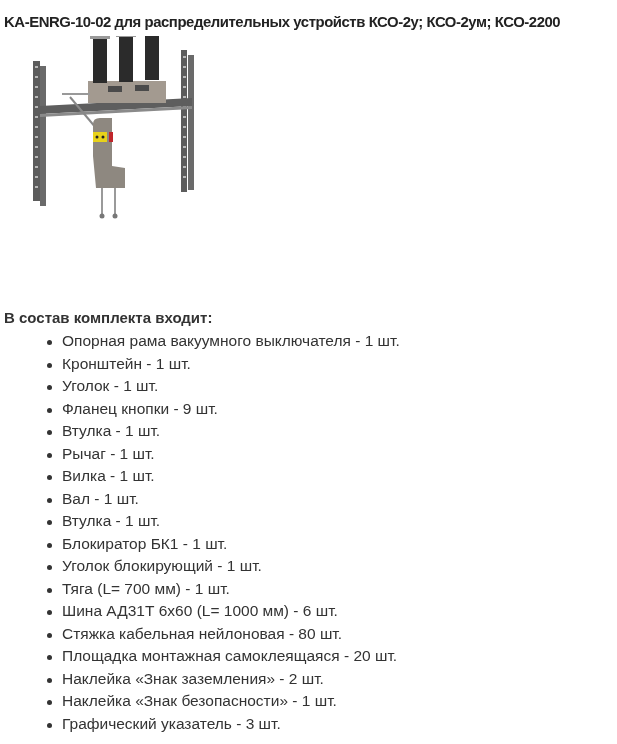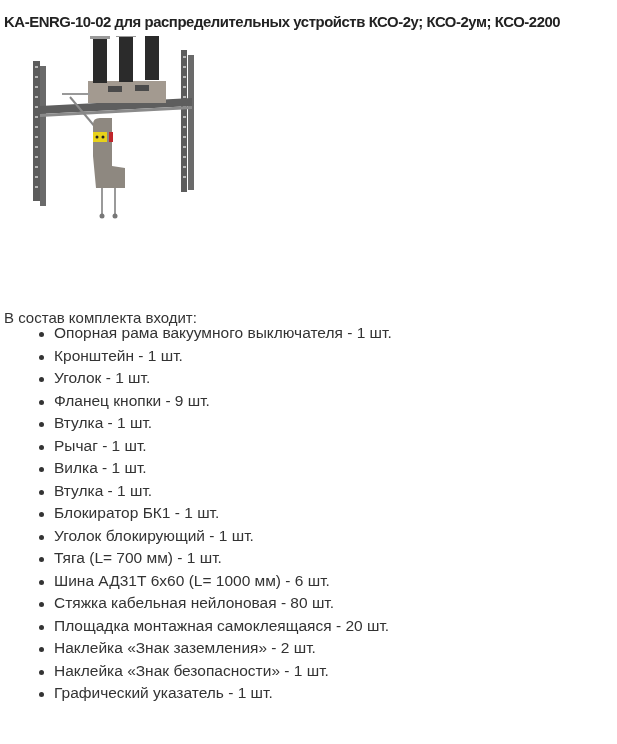--- a/index.html
+++ b/index.html
@@ -1,20 +1,20 @@
 <!DOCTYPE html>
 <html><head>
 <meta charset="utf-8">
 <style>
   html, body { margin:0; padding:0; background:#ffffff; }
   body { width:617px; height:744px; overflow:hidden; font-family:"Liberation Sans", sans-serif; color:#333333; position:relative; }
   .title { position:absolute; left:4px; top:3px; font-size:15.5px; font-weight:bold; color:#222222; letter-spacing:-0.45px; white-space:nowrap; transform:scaleX(0.96); transform-origin:left top; }
   .product-image { position:absolute; left:0; top:36px; width:240px; height:225px; background:#ffffff; }
-  .subheading { position:absolute; left:4px; top:283px; font-size:15px; font-weight:normal; color:#333333; white-space:nowrap;margin-top:26px; }
-  ul.components { position:absolute; left:0; top:318px; margin:4px; padding:0 0 0 50px; list-style:none; }
+  .subheading { position:absolute; left:4px; top:283px; font-size:15px; font-weight:bold; color:#333333; white-space:nowrap;margin-top:26px; }
+  ul.components { position:absolute; left:0; top:318px; margin:12px; padding:0 0 0 50px; list-style:none; }
   ul.components li { position:relative; font-size:15.5px; line-height:22.5px; height:22.5px; color:#333333; white-space:nowrap; }
   ul.components li::before { content:""; position:absolute; left:-15px; top:10px; width:5px; height:5px; border-radius:50%; background:#333333; }
 </style>
 </head>
 <body>
 
 <h1 class="title">KA-ENRG-10-02 для распределительных устройств КСО-2у; КСО-2ум; КСО-2200</h1>
 
 <div class="product-image">
   <svg width="240" height="225" viewBox="0 0 240 225">
@@ -87,23 +87,24 @@
 <h2 class="subheading">В состав комплекта входит:</h2>
 
 <ul class="components">
   <li>Опорная рама вакуумного выключателя - 1 шт.</li>
   <li>Кронштейн - 1 шт.</li>
   <li>Уголок - 1 шт.</li>
   <li>Фланец кнопки - 9 шт.</li>
   <li>Втулка - 1 шт.</li>
   <li>Рычаг - 1 шт.</li>
   <li>Вилка - 1 шт.</li>
+  <li>Вал - 1 шт.</li>
   <li>Втулка - 1 шт.</li>
   <li>Блокиратор БК1 - 1 шт.</li>
   <li>Уголок блокирующий - 1 шт.</li>
   <li>Тяга (L= 700 мм) - 1 шт.</li>
   <li>Шина АД31Т 6х60 (L= 1000 мм) - 6 шт.</li>
   <li>Стяжка кабельная нейлоновая - 80 шт.</li>
   <li>Площадка монтажная самоклеящаяся - 20 шт.</li>
   <li>Наклейка «Знак заземления» - 2 шт.</li>
   <li>Наклейка «Знак безопасности» - 1 шт.</li>
-  <li>Графический указатель - 1 шт.</li>
+  <li>Графический указатель - 3 шт.</li>
 </ul>
 
 </body></html>

